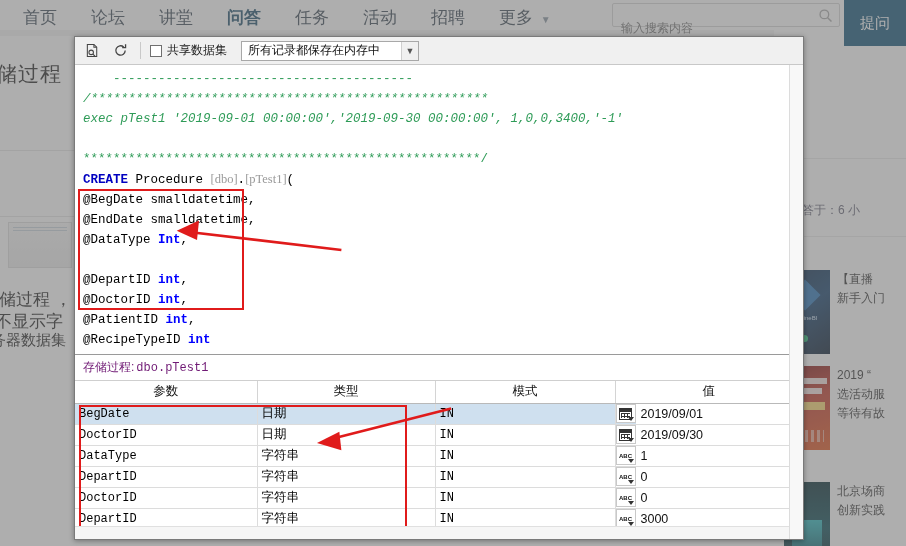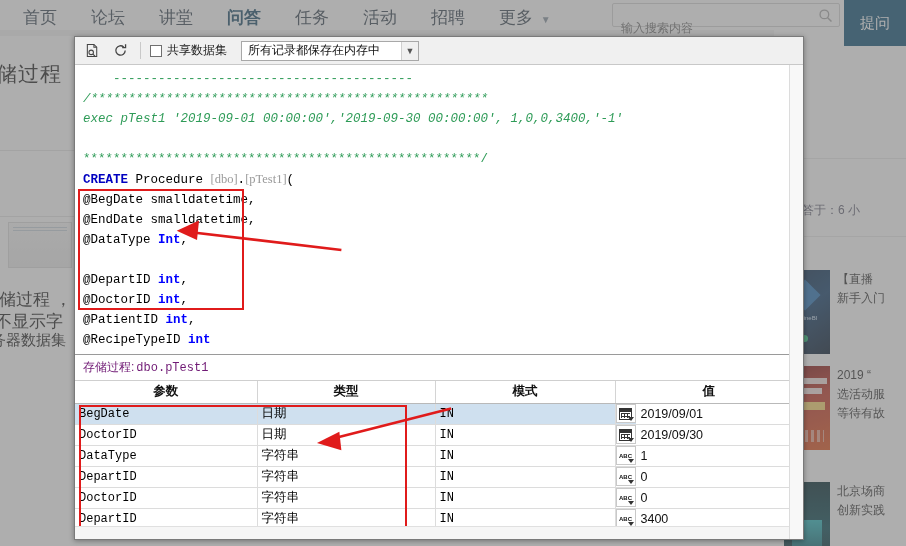--- a/index.html
+++ b/index.html
@@ -174,21 +174,21 @@
     height: 26px; flex: 0 0 26px; display: flex; align-items: center;
     padding-left: 8px; font-size: 12px; color: #701a75; background: #fff;
     border-bottom: 1px solid #cfcfcf;
   }
   .param-title .lbl { font-family:"Liberation Sans",sans-serif; }
   .param-title .nm { font-family: "Liberation Mono","DejaVu Sans Mono",monospace; margin-left:2px;}
 
   .grid { flex: 1; position: relative; background: #fff; overflow: hidden; }
   table.ptable { width: 100%; border-collapse: collapse; table-layout: fixed; }
   table.ptable th {
-    height: 22px; font-size: 12.5px; font-weight: bold; color: #111;
+    height: 22px; font-size: 12.5px; font-weight: normal; color: #111;
     background: #fff; border-bottom: 1px solid #b9b9b9;
     border-right: 1px solid #d4d4d4;
   }
   table.ptable td {
     height: 20px; font-size: 12px; color: #000; padding: 0 0 0 4px;
     border-bottom: 1px solid #dcdcdc; border-right: 1px solid #dcdcdc;
     font-family: "Liberation Mono","DejaVu Sans Mono", monospace;
     white-space: nowrap; overflow: hidden;
   }
   table.ptable td.cn { font-family: "Liberation Sans", sans-serif; font-size: 12.5px; }
@@ -486,21 +486,21 @@
             <td>DepartID</td>
             <td class="cn">字符串</td>
             <td>IN</td>
             <td class="valcell">
               <div class="vfield">
                 <span class="vicon">
                     <span class="abc-ico">ABC</span>
                     <span class="tri"></span>
                   </span>
                 <span class="vbox">
-                  <span>3400</span>
+                  <span>3000</span>
                 </span>
               </div>
             </td>
           </tr>
           <tr>
             <td>RecipeTypeID</td>
             <td class="cn">字符串</td>
             <td>IN</td>
             <td class="valcell">
               <div class="vfield">

